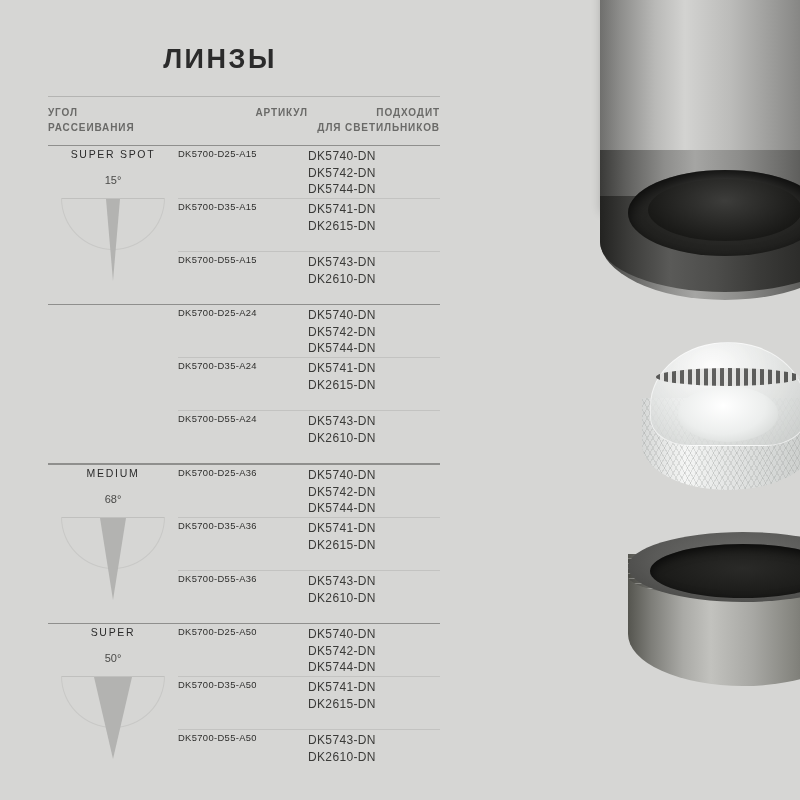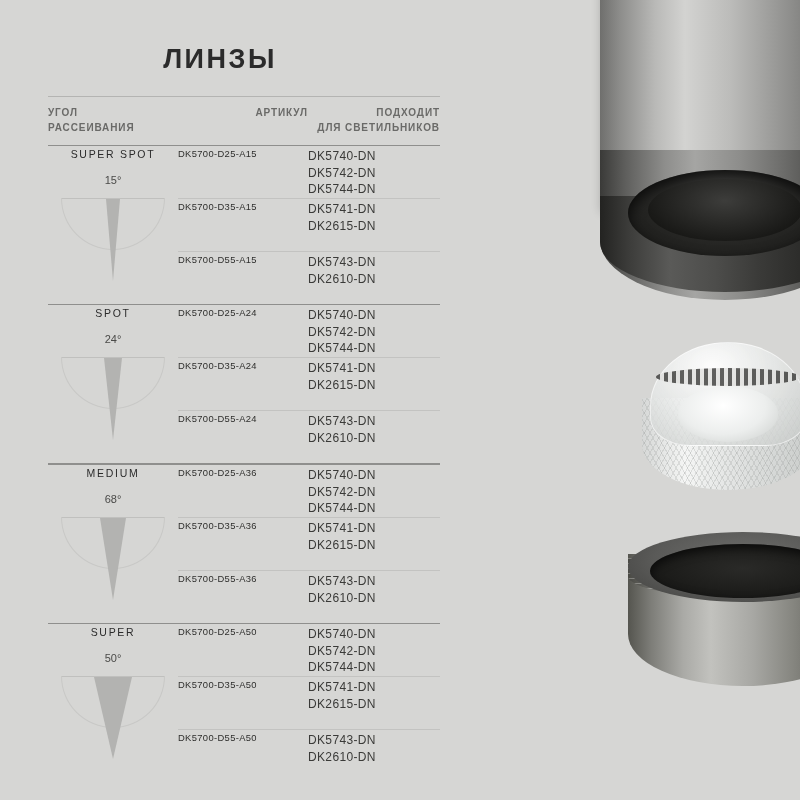--- a/index.html
+++ b/index.html
@@ -336,29 +336,20 @@
           <div class="c-art">DK5700-D55-A15</div>
           <div class="c-fits" style="white-space:pre-line">DK5743-DN
 DK2610-DN</div>
         </div>
       </div>
       <div class="rule dark"></div>
     </div>
 
     <div class="group">
       <div class="grows">
-        <div class="anglebox">
-          <div class="angle-name">SPOT</div>
-          <div class="angle-deg">24°</div>
-          <div class="cone-wrap">
-            <div class="halfline"></div>
-            <div class="arc"></div>
-            <div class="cone" style="border-left-width:9px;border-right-width:9px"></div>
-          </div>
-        </div>
         <div class="row">
           <div class="c-angle"></div>
           <div class="c-art">DK5700-D25-A24</div>
           <div class="c-fits" style="white-space:pre-line">DK5740-DN
 DK5742-DN
 DK5744-DN</div>
         </div>
         <div class="rowline"></div>
         <div class="row">
           <div class="c-angle"></div>

